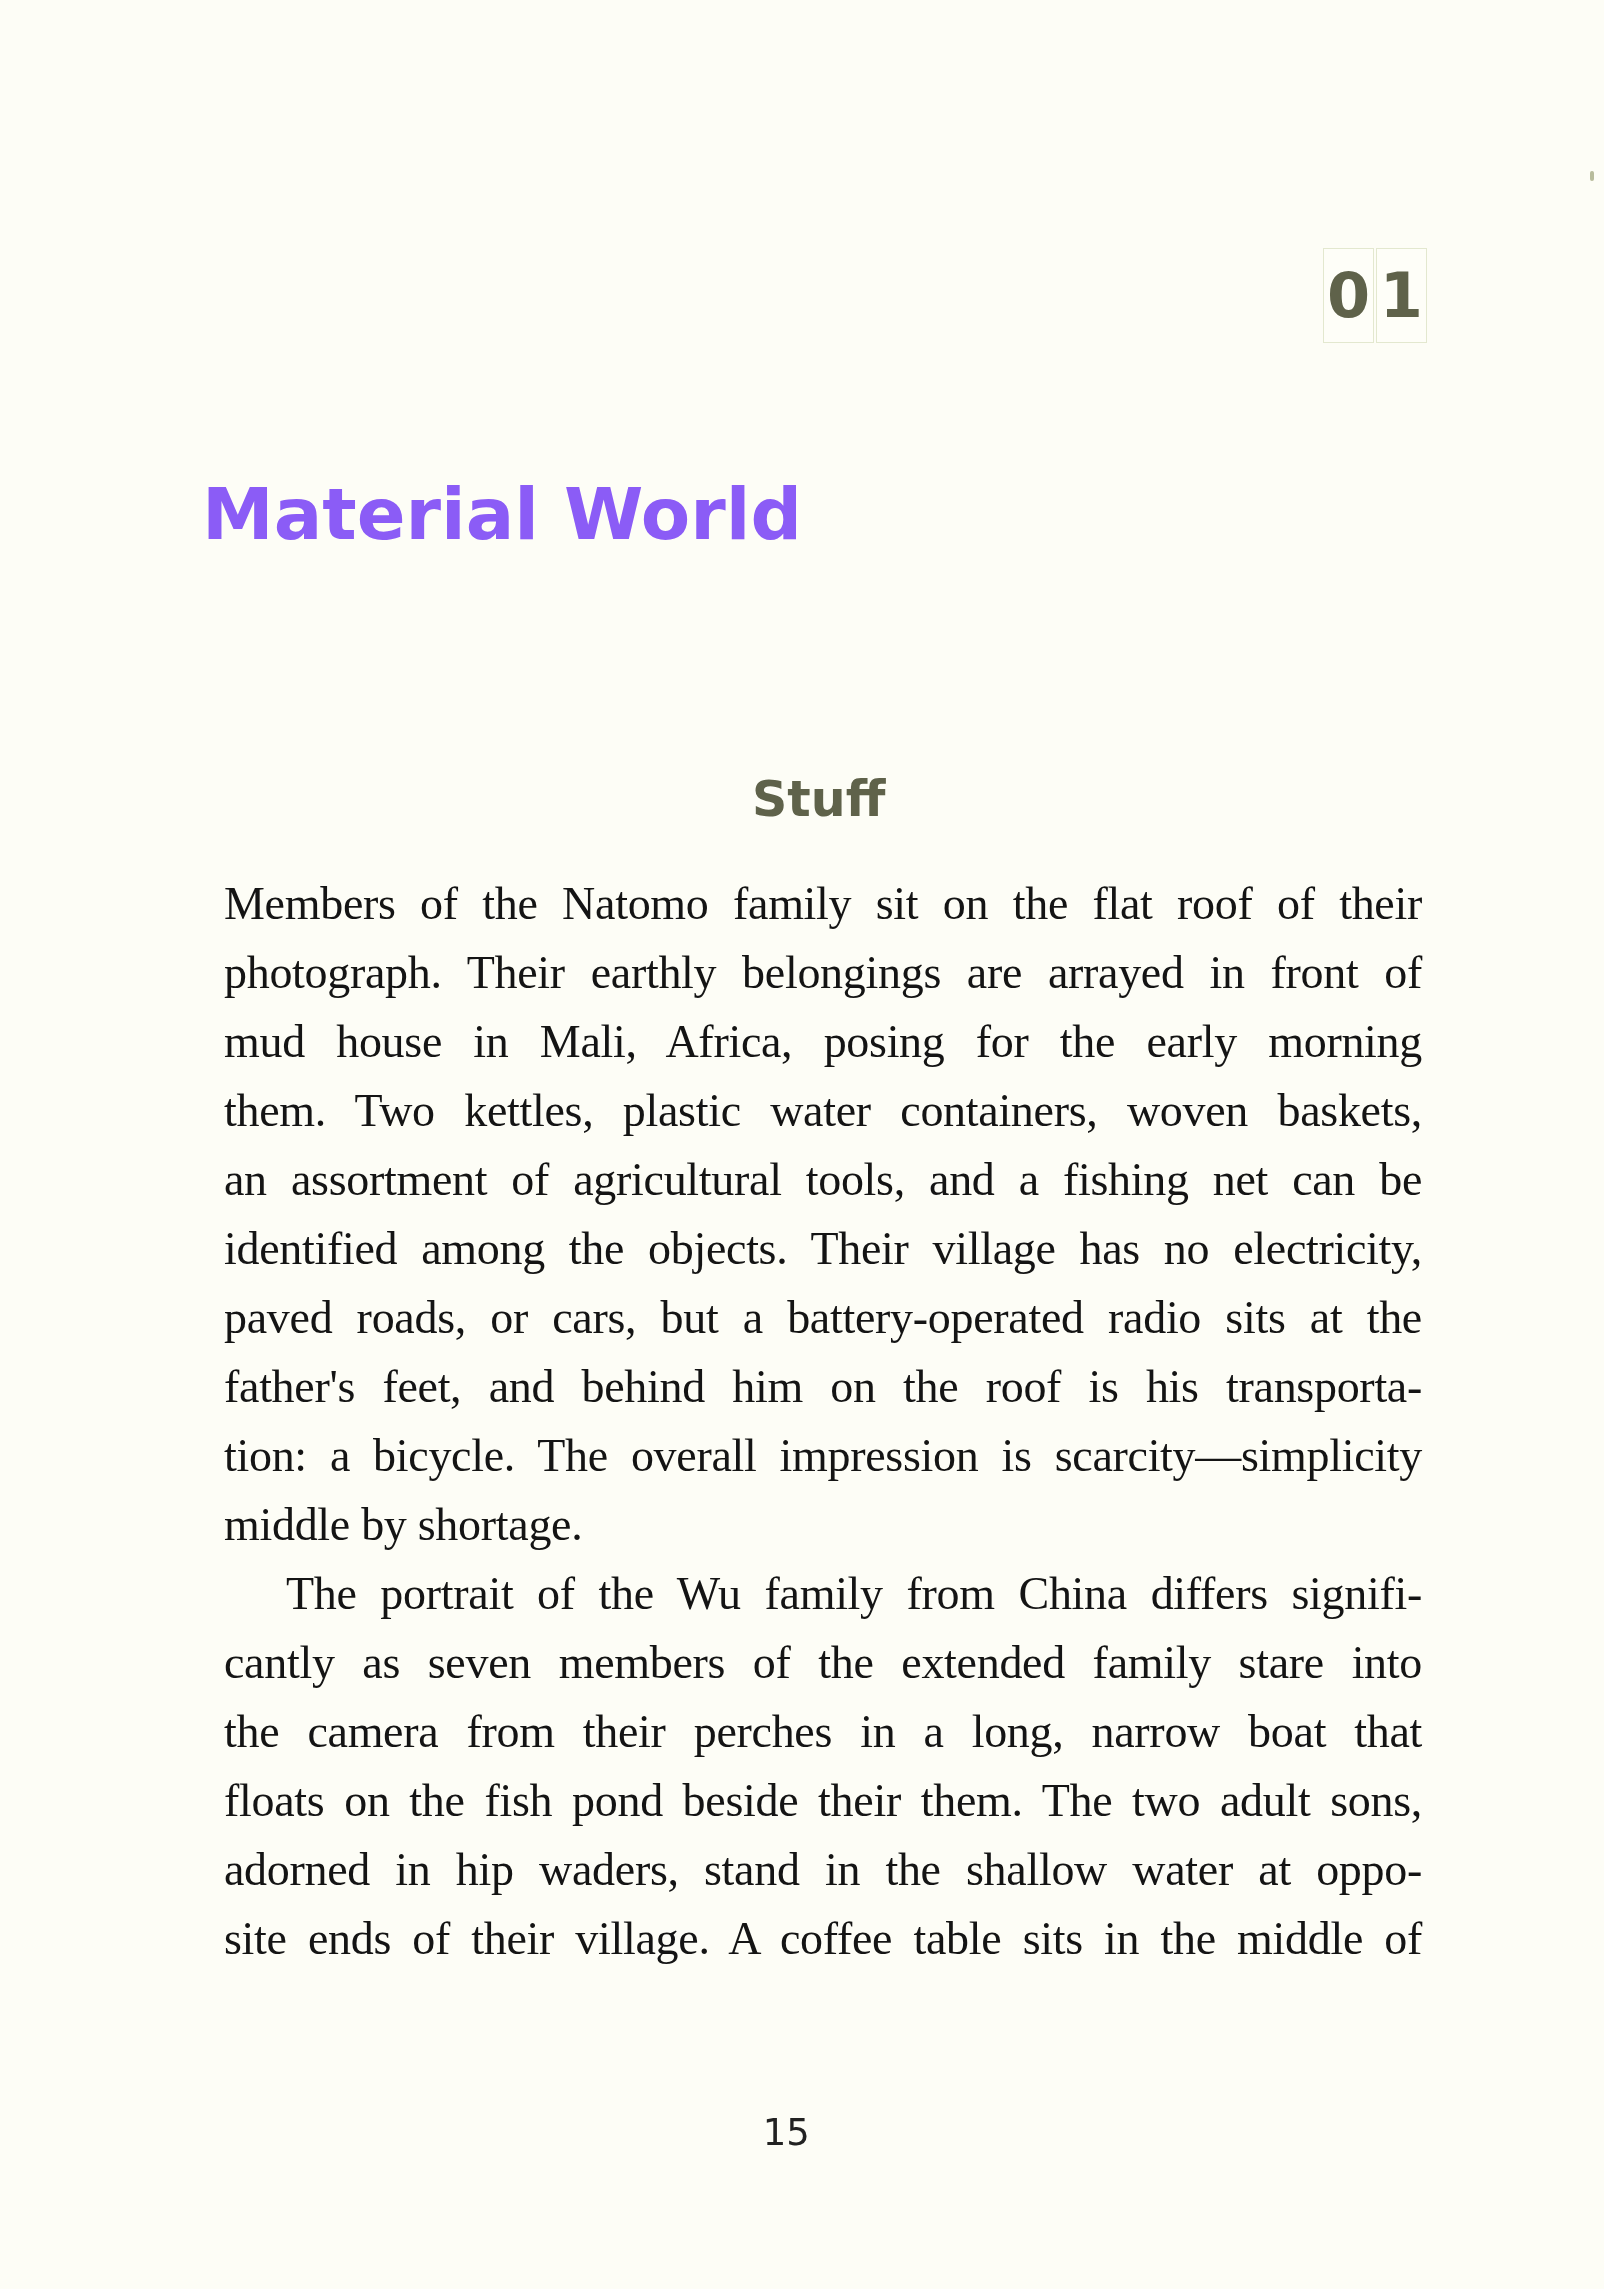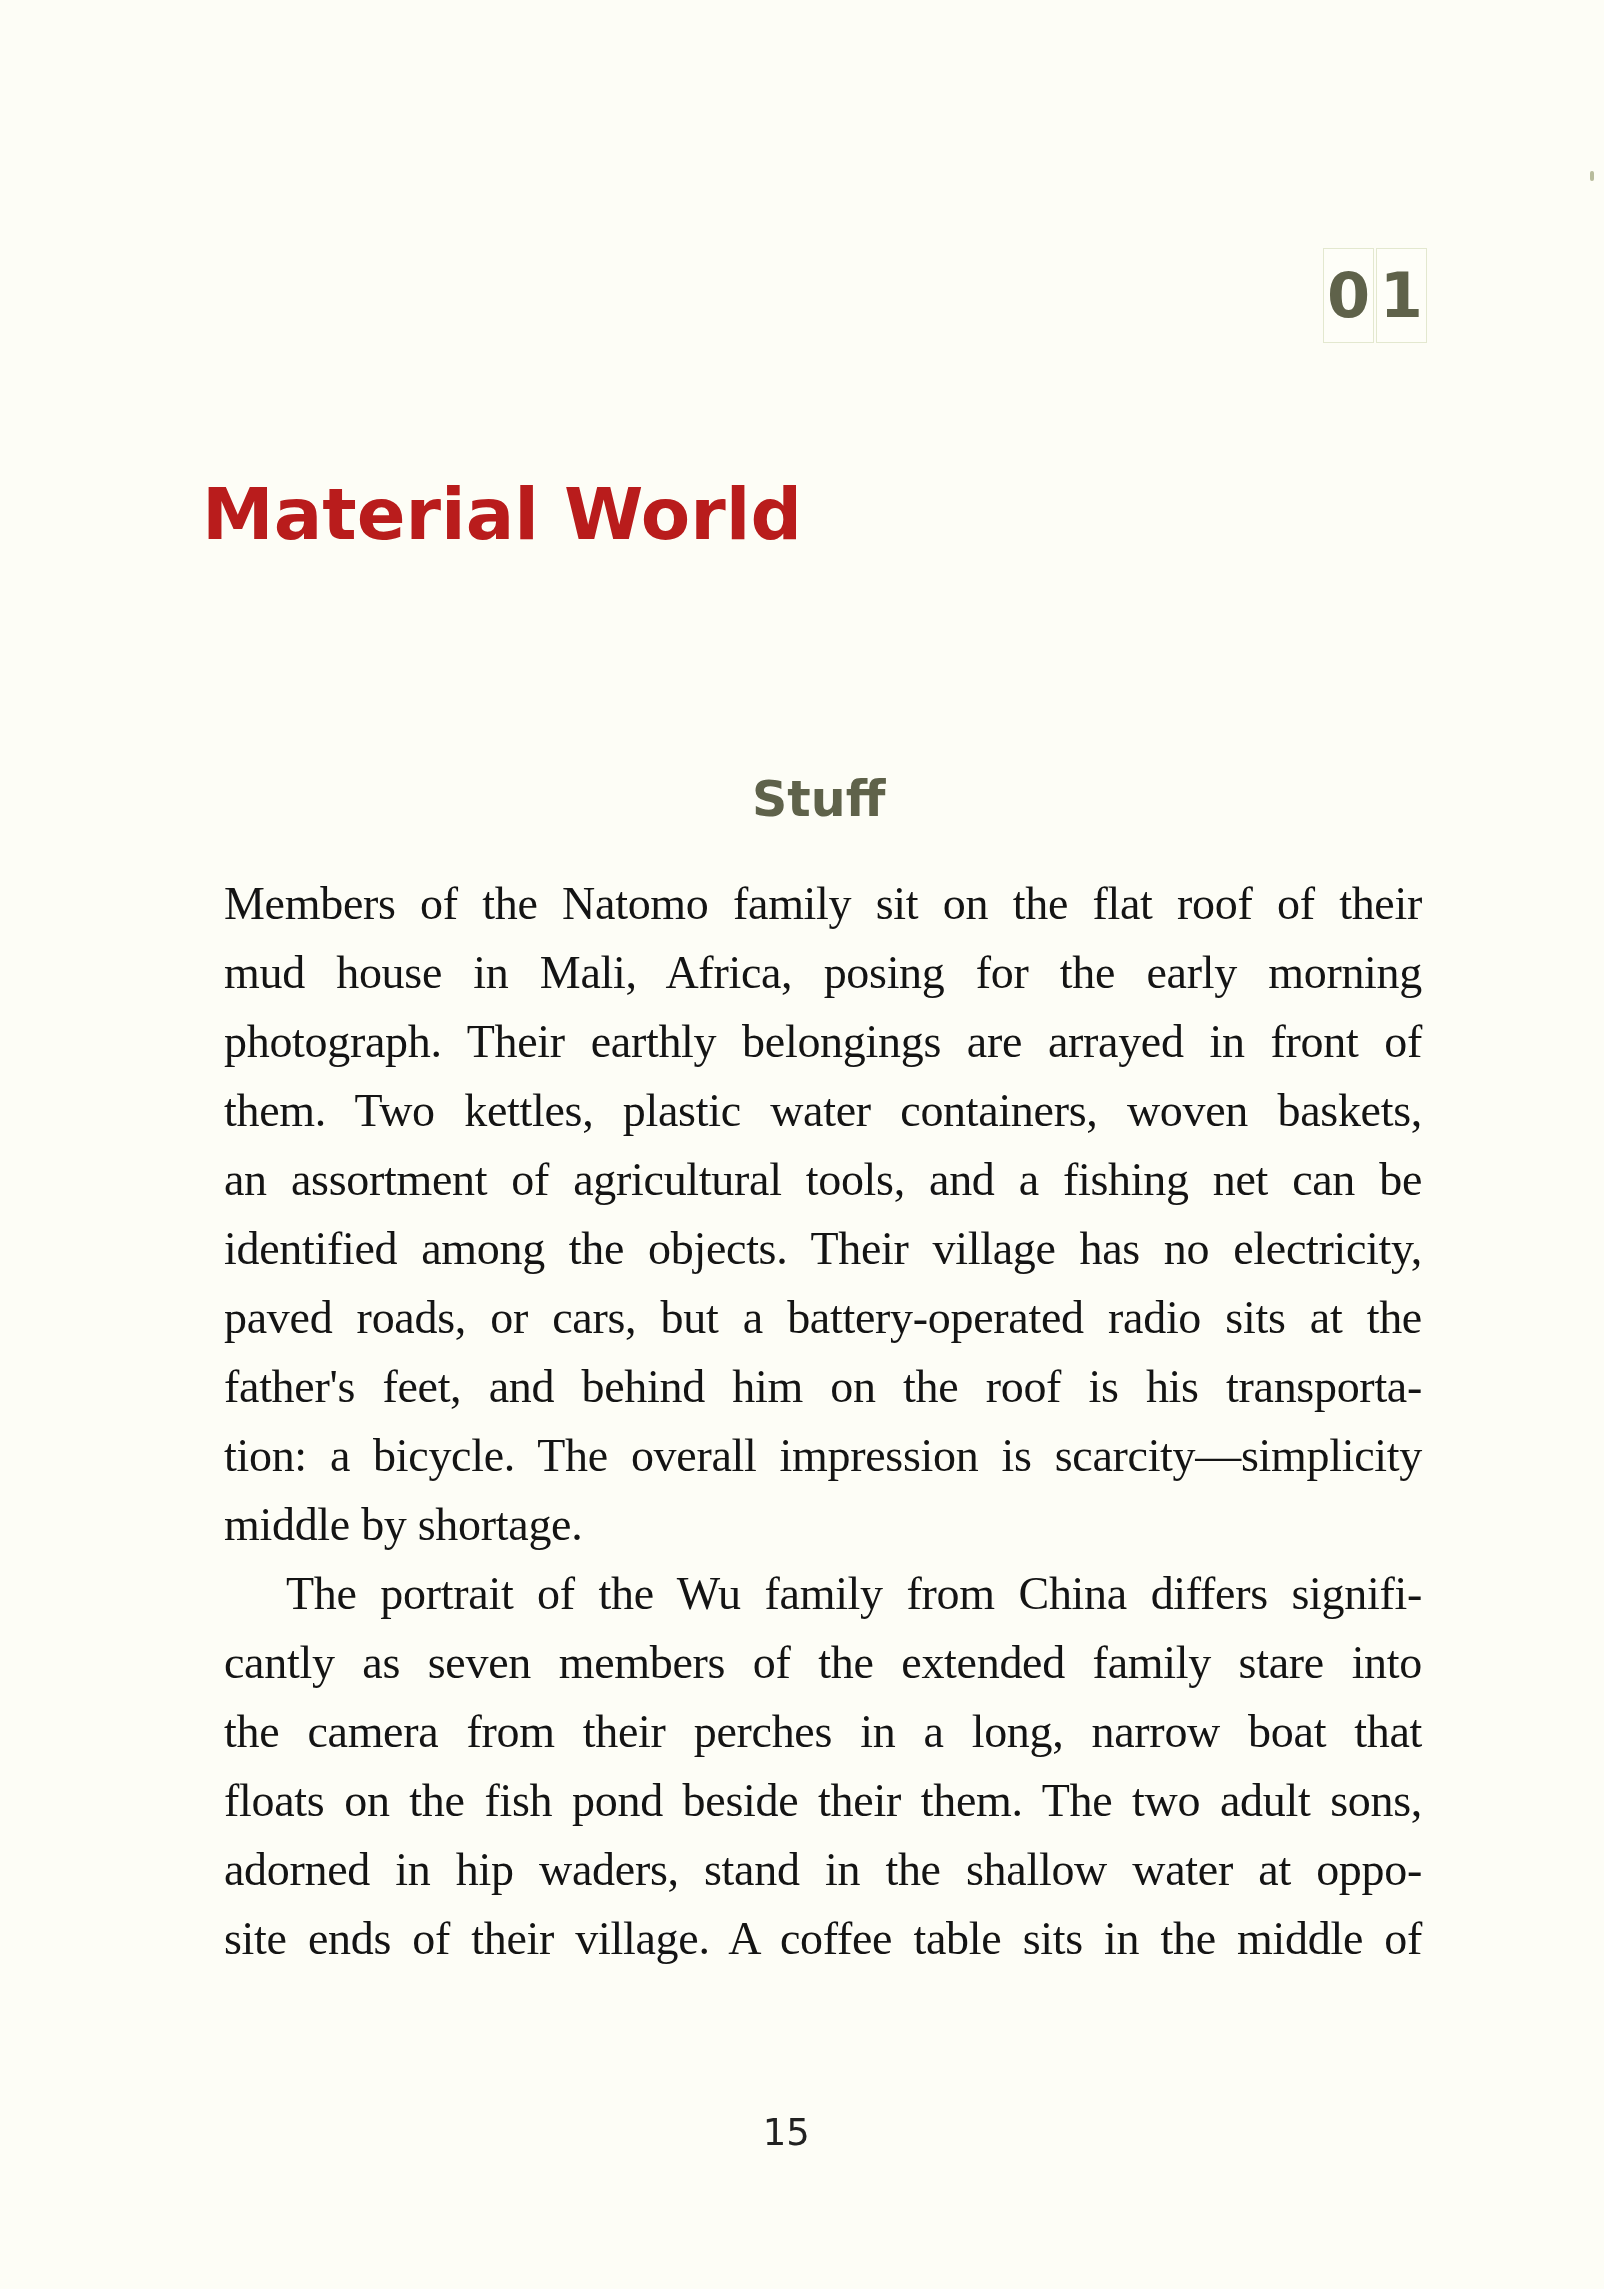--- a/index.html
+++ b/index.html
@@ -34,21 +34,21 @@
   }
   .chapter-num .digit + .digit { margin-left: 1.9px; }
   .chapter-title {
     position: absolute;
     left: 202px;
     top: 466px;
     margin: 0;
     font-family: "DejaVu Sans", sans-serif;
     font-weight: bold;
     font-size: 72px;
-    color: #b91c1c;
+    color: #8b5cf6;
     letter-spacing: 0px;
     line-height: 97px;
   }
   .section-title {
     position: absolute;
     left: 0;
     width: 1604px;
     top: 759px;
     margin: 7px;
     text-align: center;
@@ -118,22 +118,22 @@
   <span class="digit">1</span>
 </div>
 
 <h1 class="chapter-title">Material World</h1>
 
 <h2 class="section-title">Stuff</h2>
 
 <div class="body-text">
   <div>
     <span class="line">Members of the Natomo family sit on the flat roof of their</span>
+    <span class="line">photograph. Their earthly belongings are arrayed in front of</span>
     <span class="line">mud house in Mali, Africa, posing for the early morning</span>
-    <span class="line">photograph. Their earthly belongings are arrayed in front of</span>
     <span class="line">them. Two kettles, plastic water containers, woven baskets,</span>
     <span class="line">an assortment of agricultural tools, and a fishing net can be</span>
     <span class="line">identified among the objects. Their village has no electricity,</span>
     <span class="line">paved roads, or cars, but a battery-operated radio sits at the</span>
     <span class="line">father's feet, and behind him on the roof is his transporta-</span>
     <span class="line">tion: a bicycle. The overall impression is scarcity—simplicity</span>
     <span class="line last">middle by shortage.</span>
   </div>
   <div>
     <span class="line indent">The portrait of the Wu family from China differs signifi-</span>

